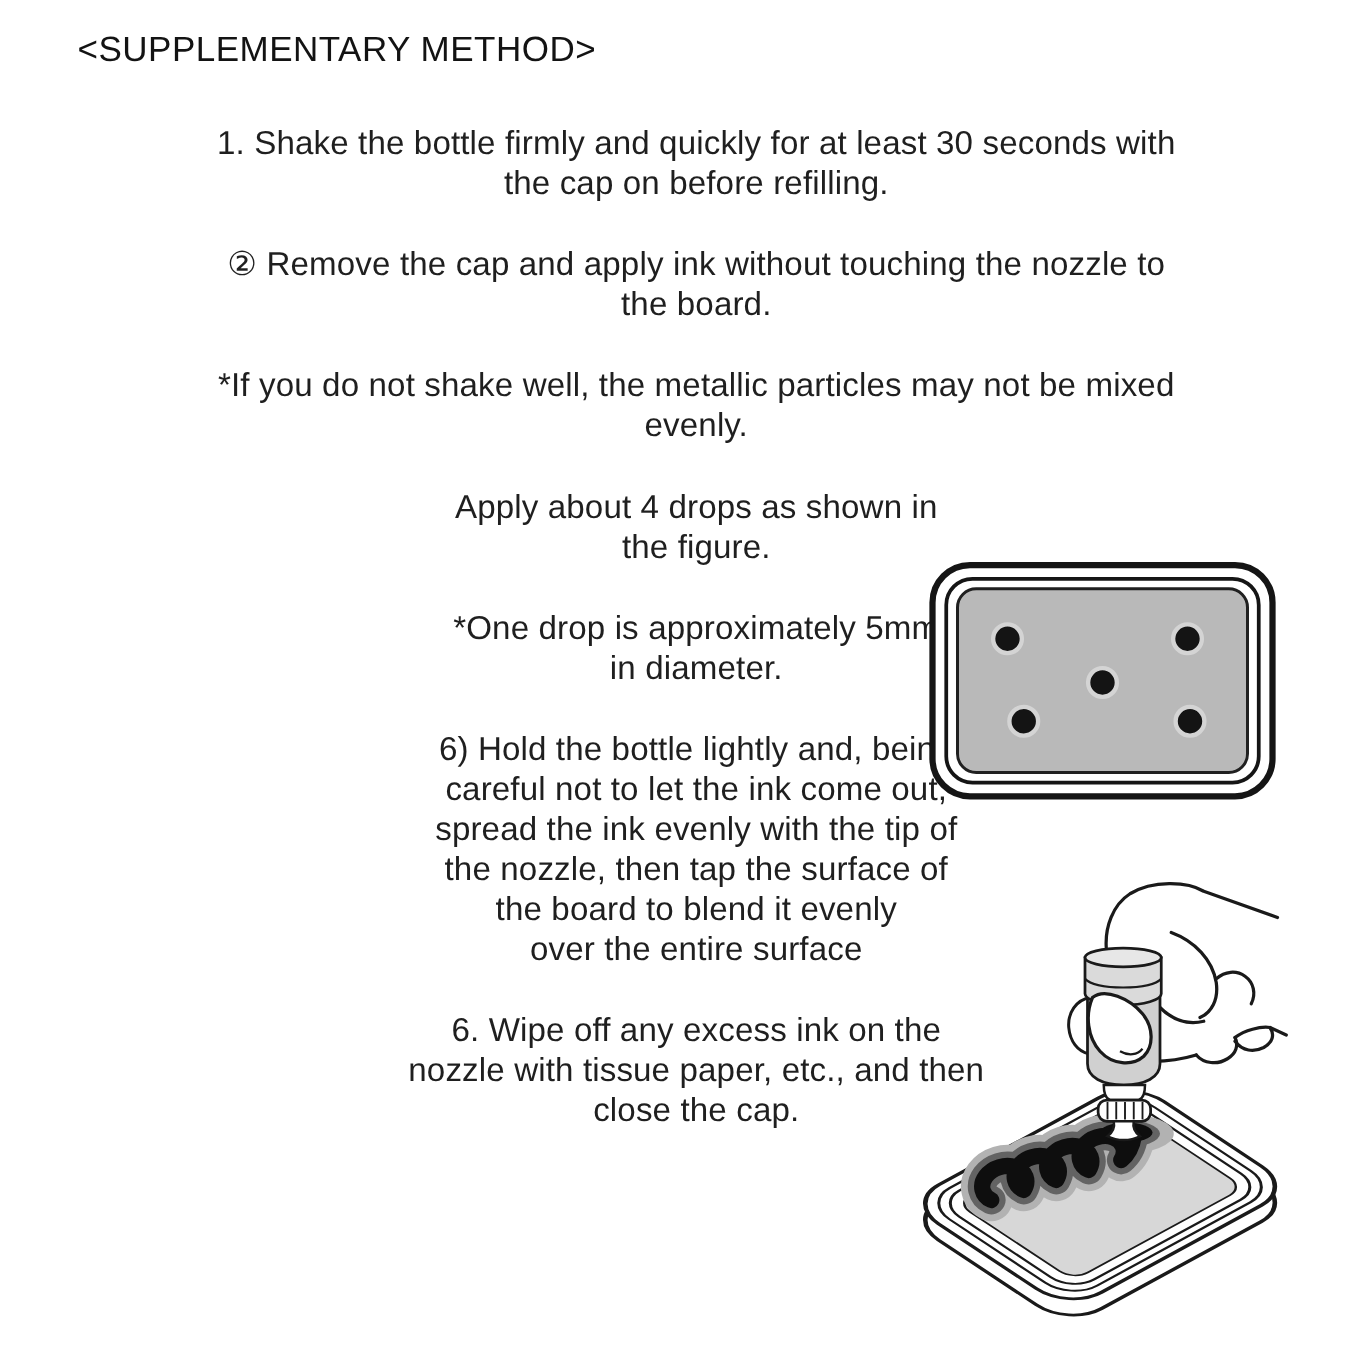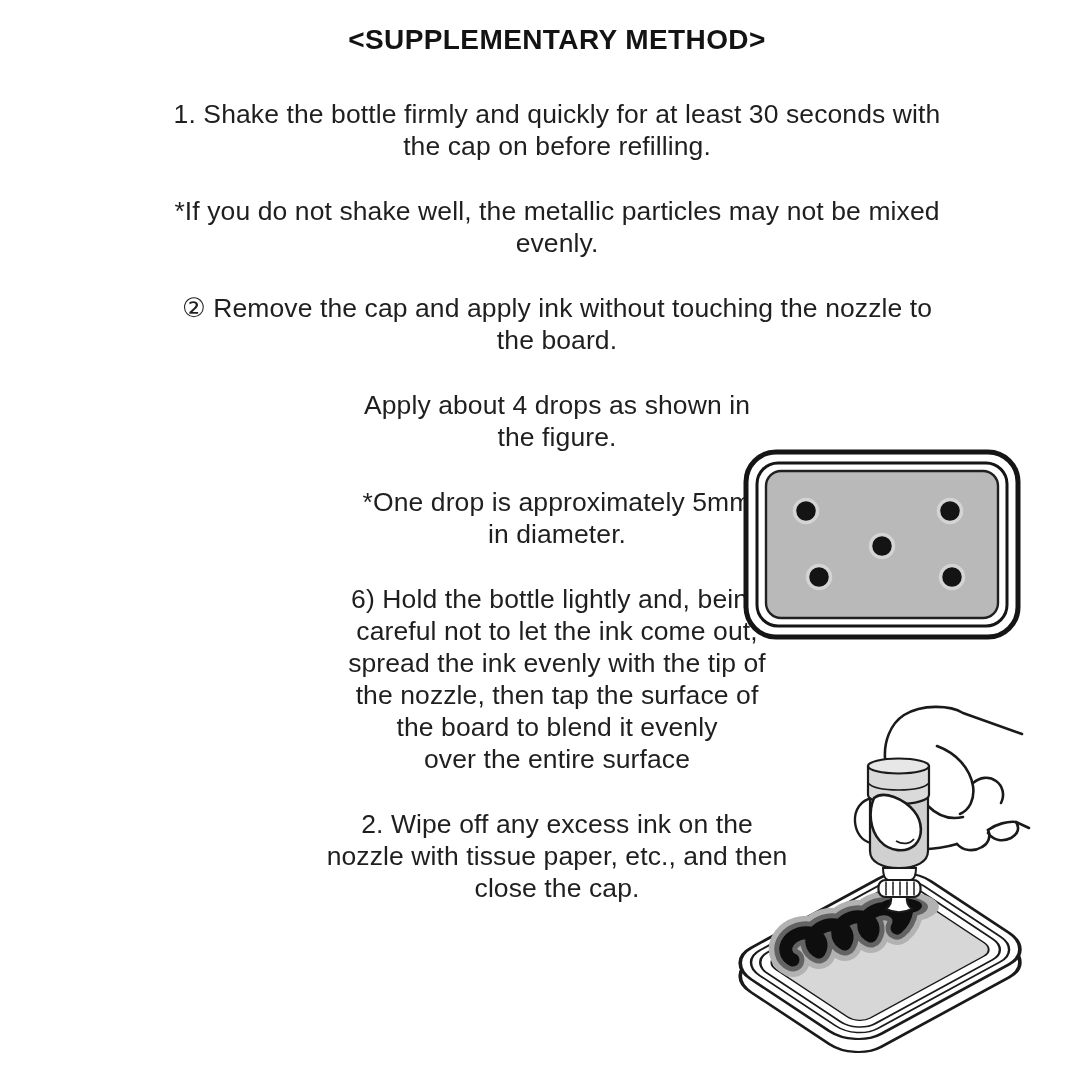--- a/index.html
+++ b/index.html
@@ -5,53 +5,53 @@
   html,body{margin:0;padding:0;}
   body{
     width:1080px;height:1080px;position:relative;overflow:hidden;
     background:#ffffff;
     font-family:"Liberation Sans","DejaVu Sans",sans-serif;
   }
   .content{
     position:absolute;left:62px;top:24px;width:990px;color:#1f1f1f;
   }
   .title{
-    font-size:28px;font-weight:700;letter-spacing:.4px;line-height:32px;
-    margin:0 0 42px 0;color:#131313;text-align:center;
+    font-size:28px;font-weight:400;letter-spacing:.4px;line-height:32px;
+    margin:0 0 42px 0;color:#131313;
   }
   .para{
     font-size:26.5px;font-weight:400;line-height:32px;letter-spacing:.1px;
     margin:0 0 33px 0;white-space:pre-line;text-align:center;
   }
   .fig{position:absolute;}
   #fig-pad-top{left:740px;top:446px;}
   #fig-apply{left:690px;top:688px;}
 </style>
 </head>
 <body>
 
 <div class="content">
   <h1 class="title">&lt;SUPPLEMENTARY METHOD&gt;</h1>
   <p class="para">1. Shake the bottle firmly and quickly for at least 30 seconds with
 the cap on before refilling.</p>
+  <p class="para">② Remove the cap and apply ink without touching the nozzle to
+the board.</p>
   <p class="para">*If you do not shake well, the metallic particles may not be mixed
 evenly.</p>
-  <p class="para">② Remove the cap and apply ink without touching the nozzle to
-the board.</p>
   <p class="para">Apply about 4 drops as shown in
 the figure.</p>
   <p class="para">*One drop is approximately 5mm
 in diameter.</p>
   <p class="para">6) Hold the bottle lightly and, being
 careful not to let the ink come out,
 spread the ink evenly with the tip of
 the nozzle, then tap the surface of
 the board to blend it evenly
 over the entire surface</p>
-  <p class="para">2. Wipe off any excess ink on the
+  <p class="para">6. Wipe off any excess ink on the
 nozzle with tissue paper, etc., and then
 close the cap.</p>
 </div>
 
 <svg id="fig-pad-top" class="fig" width="284" height="198" viewBox="740 446 284 198" aria-hidden="true">
   <rect x="746" y="452" width="272" height="185" rx="30" fill="#ffffff" stroke="#151515" stroke-width="5"></rect>
   <rect x="757" y="463" width="250" height="163" rx="21" fill="none" stroke="#151515" stroke-width="3"></rect>
   <rect x="766" y="471" width="232" height="147" rx="15" fill="#b9b9b9" stroke="#202020" stroke-width="2.4"></rect>
   <g fill="#141414" stroke="#d4d4d4" stroke-width="3.5">
     <circle cx="806" cy="511" r="11.5"></circle>

